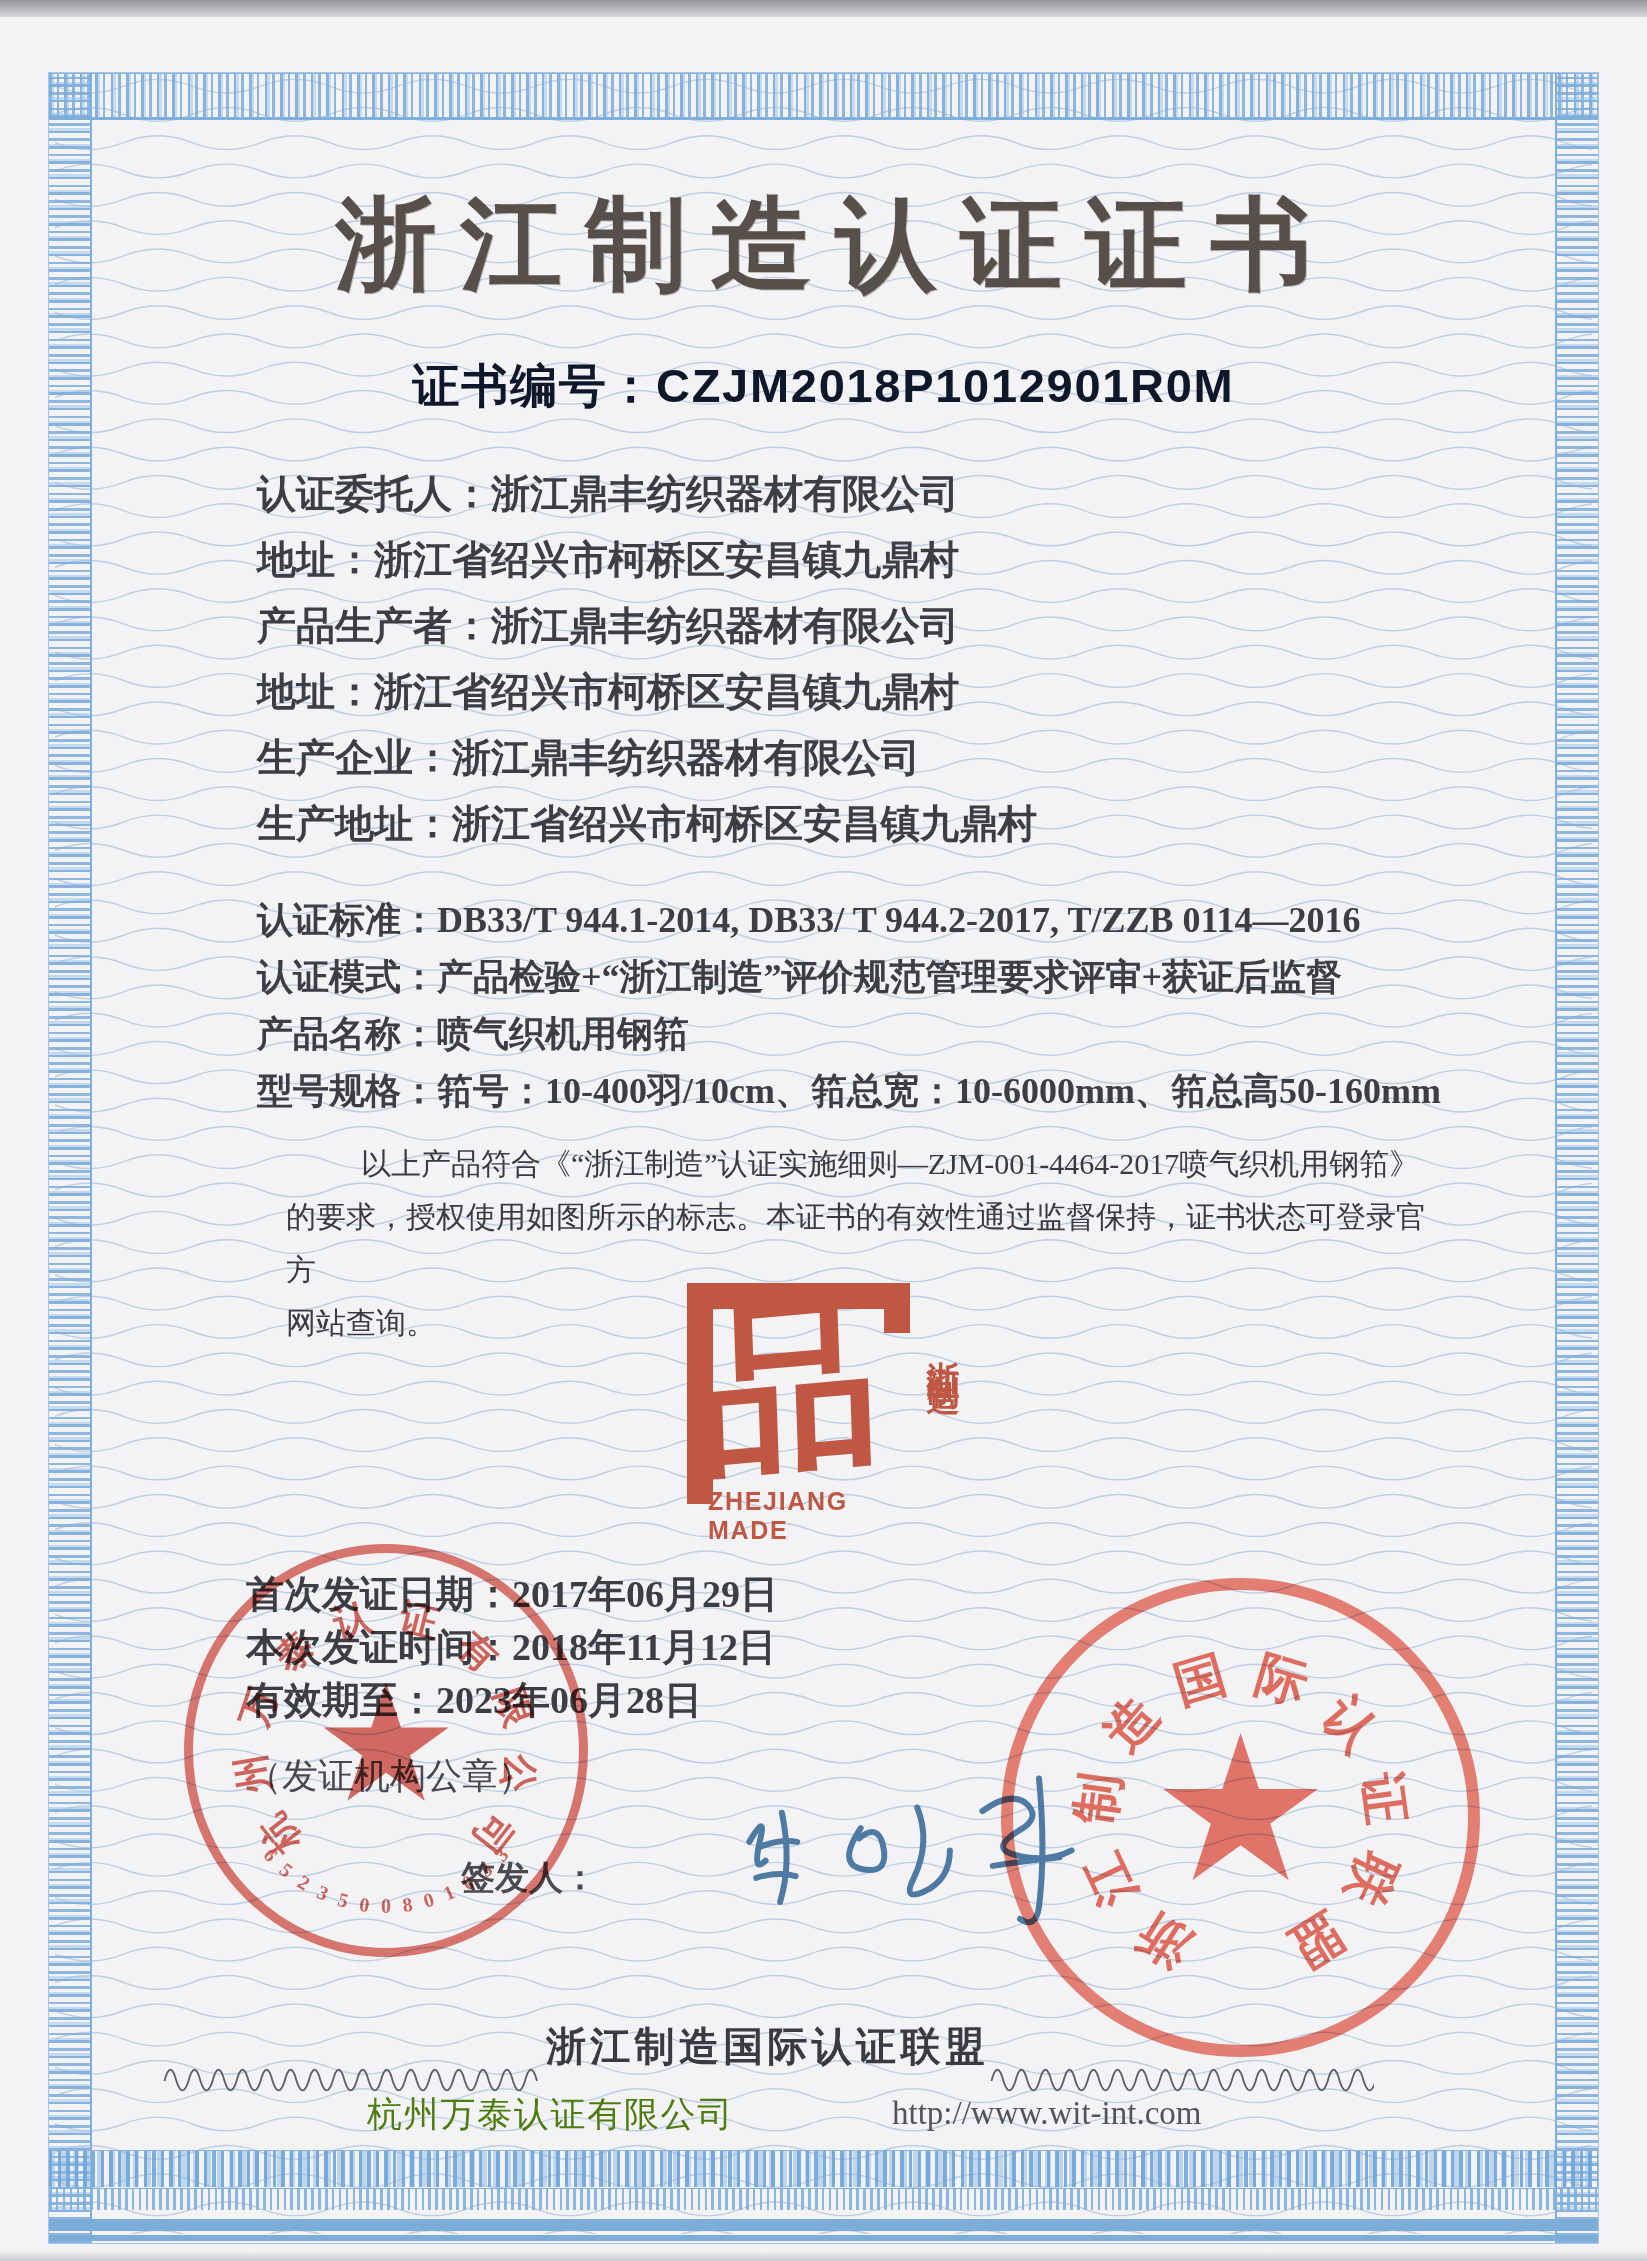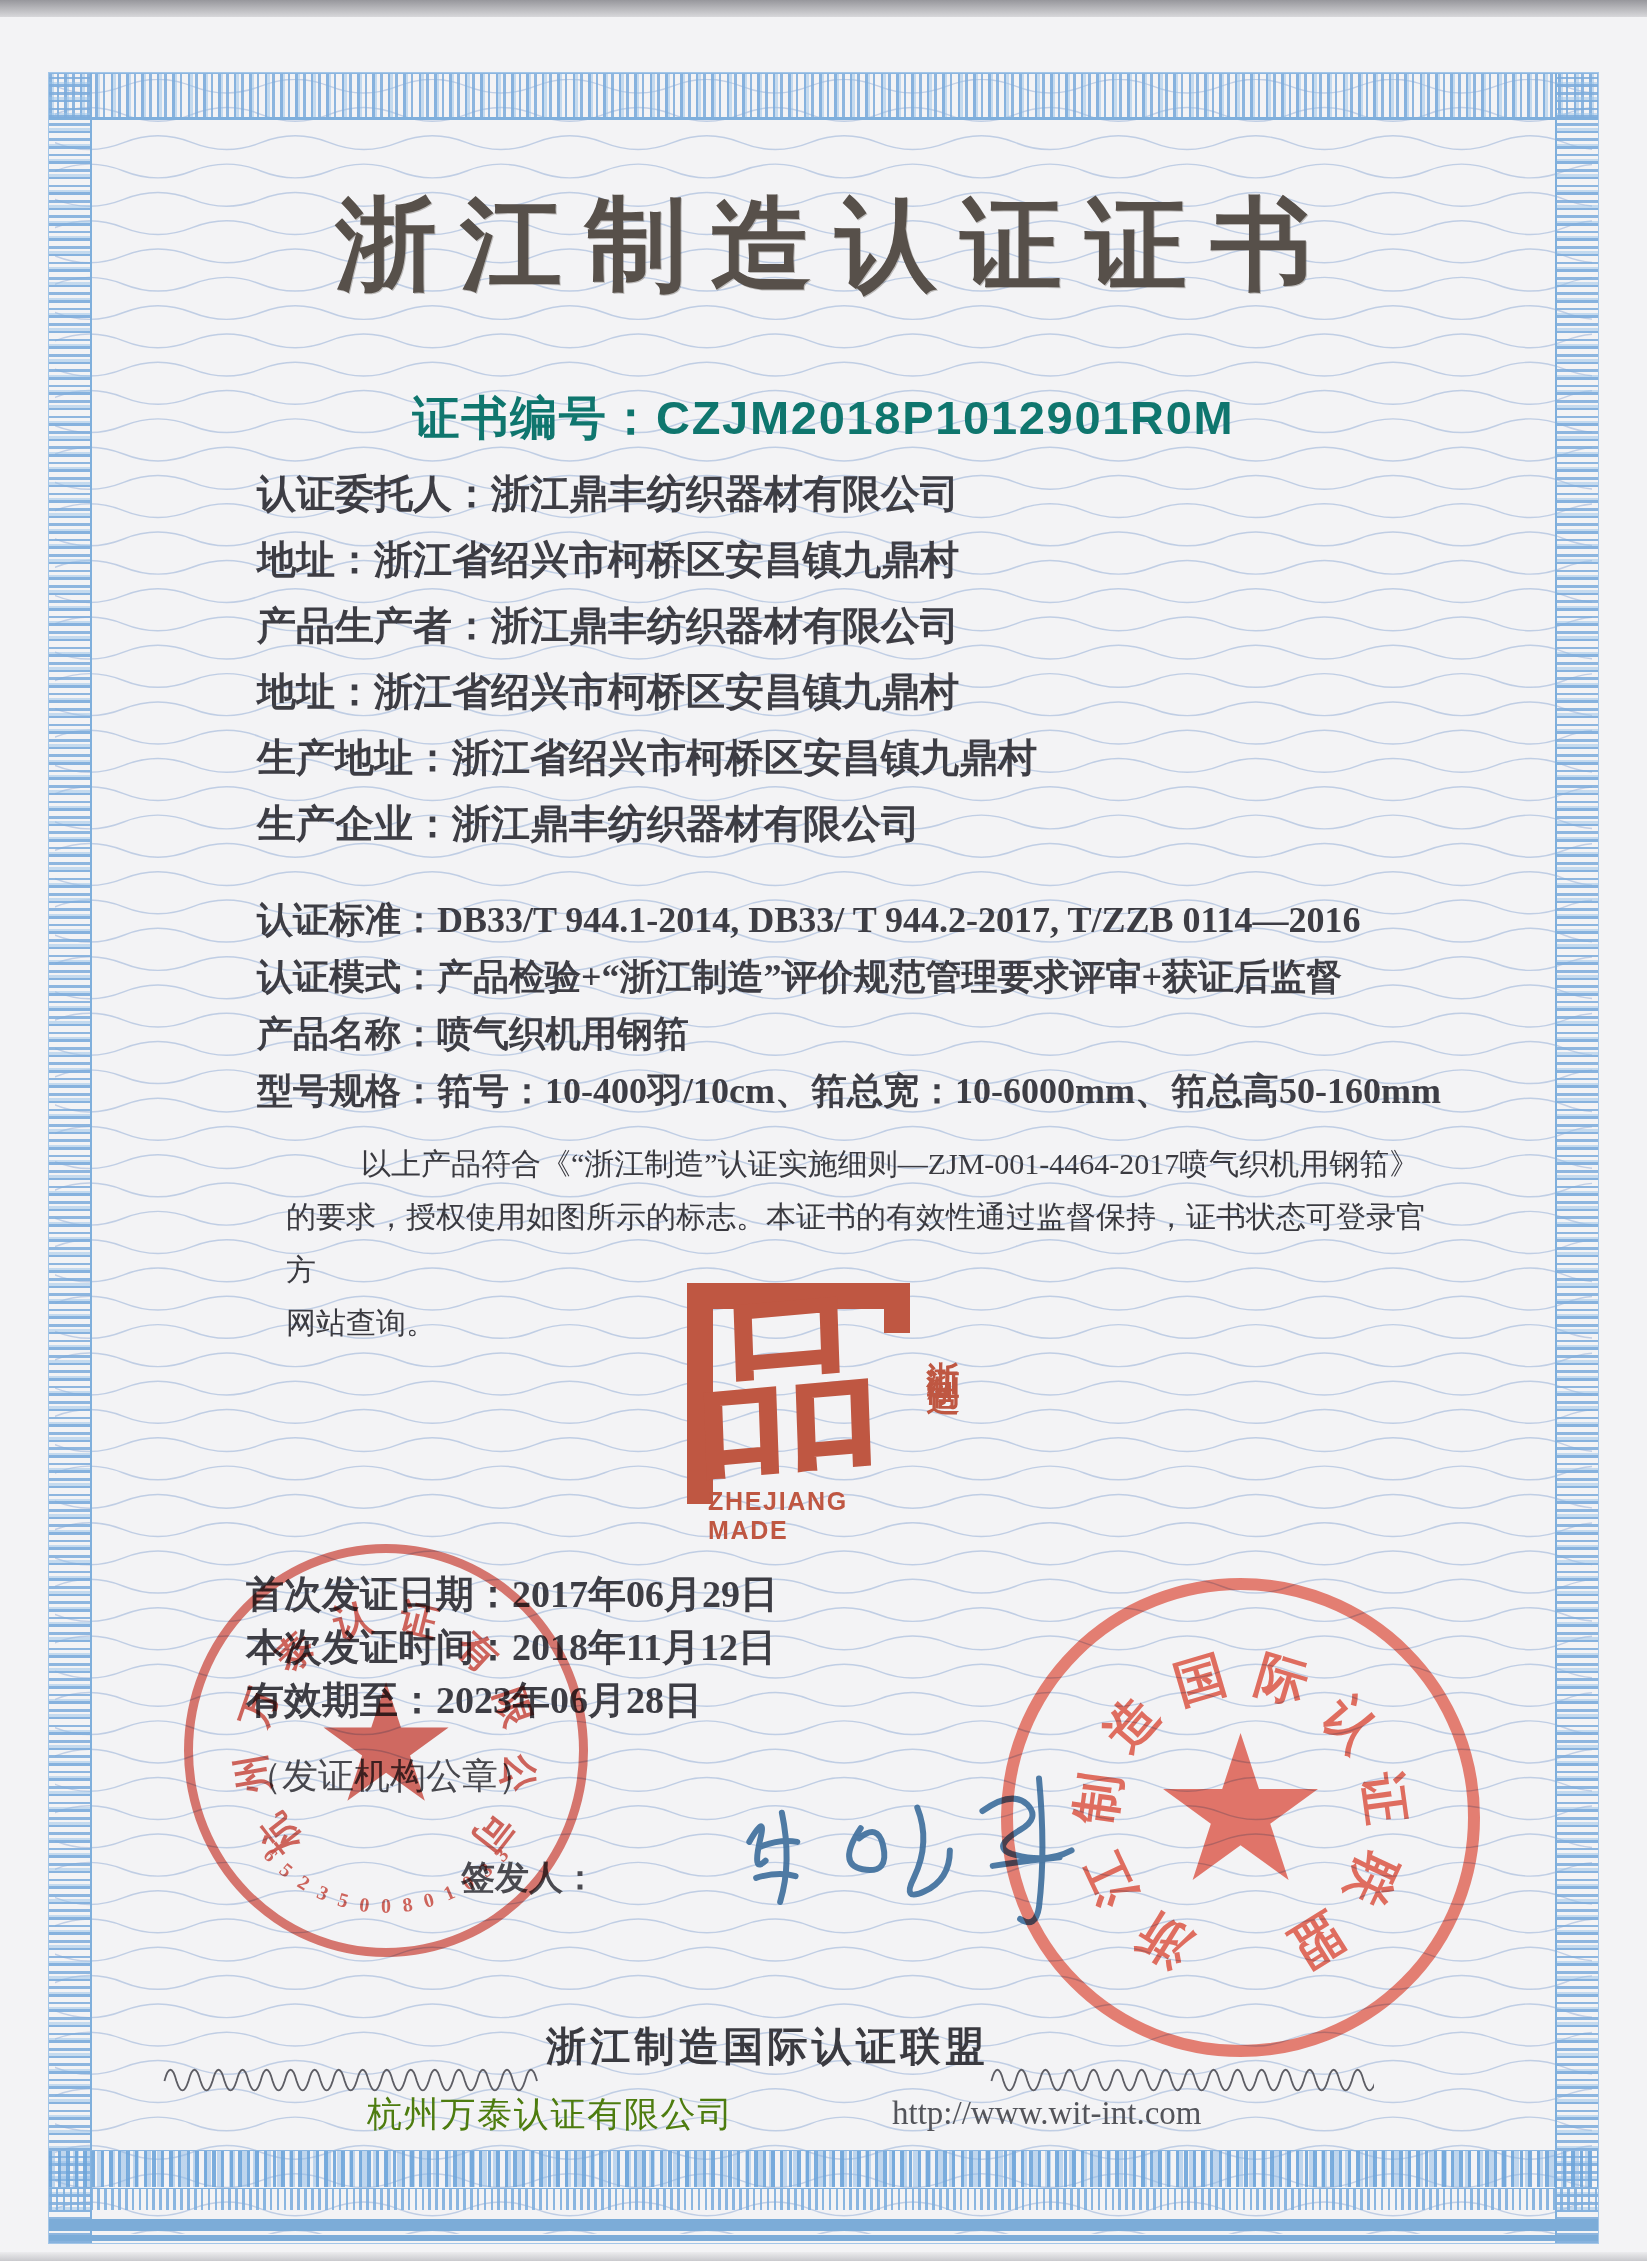--- a/index.html
+++ b/index.html
@@ -38,21 +38,21 @@
     background-image:repeating-linear-gradient(90deg,rgba(127,175,222,.9) 0 2.6px,rgba(127,175,222,0) 2.6px 6.9px);
     border-top:1.7px solid #7fafdc;}
   .bb3{top:69px;height:12px;background:#7cacd8;}
   .bb4{top:85px;height:6px;background:#7cacd8;}
   
   .txt{position:absolute;z-index:3;color:#3d3d44;}
   #title{left:0;right:0;top:178px;text-align:center;font-size:101px;font-weight:bold;
     color:#57504a;letter-spacing:24px;padding-left:24px;
     text-shadow:0.9px 0.9px 0 rgba(87,80,74,.35);}
   #certno{left:0;right:0;top:355px;text-align:center;font-family:"Liberation Sans",sans-serif;
-    font-weight:bold;font-size:47px;color:#0f766e;letter-spacing:1.7px;margin-top:32px;}
+    font-weight:bold;font-size:47px;color:#0f172a;letter-spacing:1.7px;}
   #info{left:257px;top:461px;font-size:39px;font-weight:bold;line-height:66px;}
   #spec{left:257px;top:892px;font-size:36px;font-weight:bold;line-height:57px;}
   #statement{left:257px;top:1137px;width:1167px;font-size:30px;line-height:53px;color:#3a3a40;margin-left:29px;}
   #statement .indent{text-indent:75px;}
   #dates{left:246px;top:1568px;font-size:38px;font-weight:bold;line-height:53px;}
   #sealnote{left:246px;top:1752px;font-size:36px;color:#47474d;}
   #issuer{left:461px;top:1855px;font-size:34px;font-weight:bold;color:#4a4a50;}
   
   #logo{position:absolute;left:682px;top:1278px;width:283px;height:249px;z-index:3;}
   #logo .bar{position:absolute;background:#bf5742;}
@@ -190,22 +190,22 @@
 
   <div class="txt" id="certno">
     <span>证书编号：</span><span>CZJM2018P1012901R0M</span>
   </div>
 
   <div class="txt" id="info">
     <div>认证委托人：浙江鼎丰纺织器材有限公司</div>
     <div>地址：浙江省绍兴市柯桥区安昌镇九鼎村</div>
     <div>产品生产者：浙江鼎丰纺织器材有限公司</div>
     <div>地址：浙江省绍兴市柯桥区安昌镇九鼎村</div>
+    <div>生产企业：浙江鼎丰纺织器材有限公司</div>
     <div>生产地址：浙江省绍兴市柯桥区安昌镇九鼎村</div>
-    <div>生产企业：浙江鼎丰纺织器材有限公司</div>
   </div>
 
   <div class="txt" id="spec">
     <div>认证标准：DB33/T 944.1-2014, DB33/ T 944.2-2017, T/ZZB 0114—2016</div>
     <div>认证模式：产品检验+“浙江制造”评价规范管理要求评审+获证后监督</div>
     <div>产品名称：喷气织机用钢筘</div>
     <div>型号规格：筘号：10-400羽/10cm、筘总宽：10-6000mm、筘总高50-160mm</div>
   </div>
 
   <div class="txt" id="statement">

